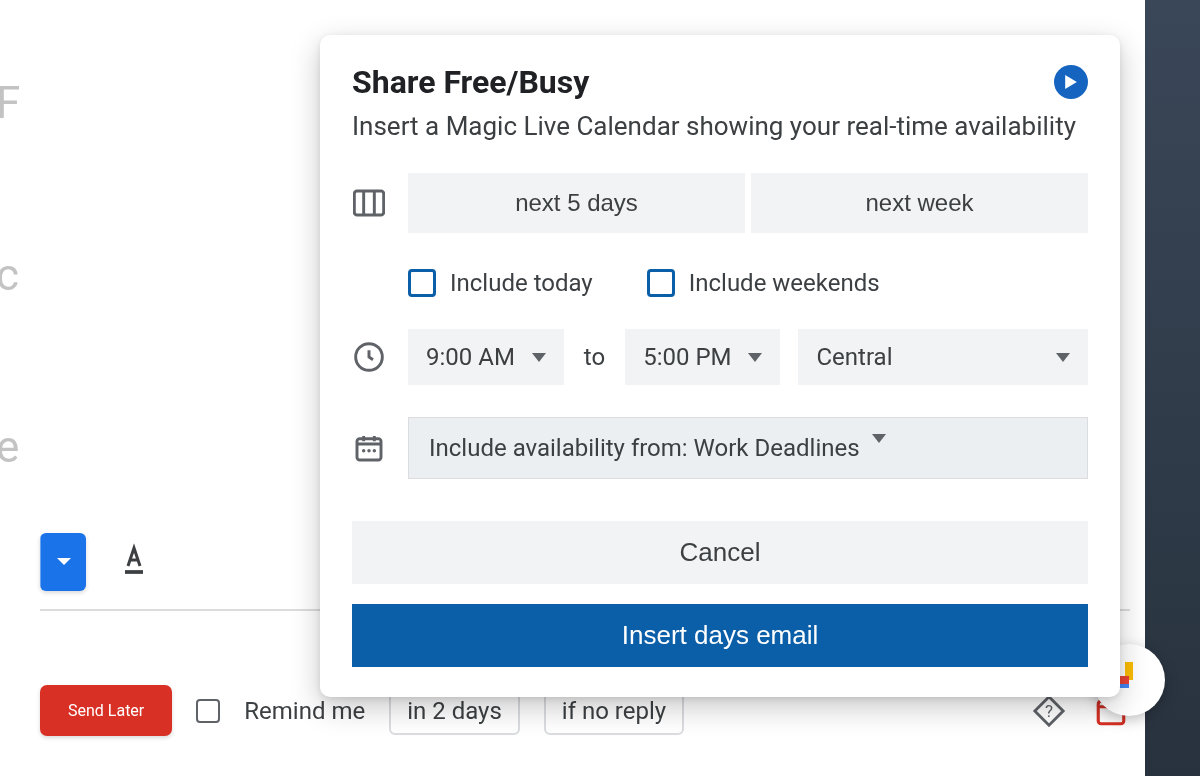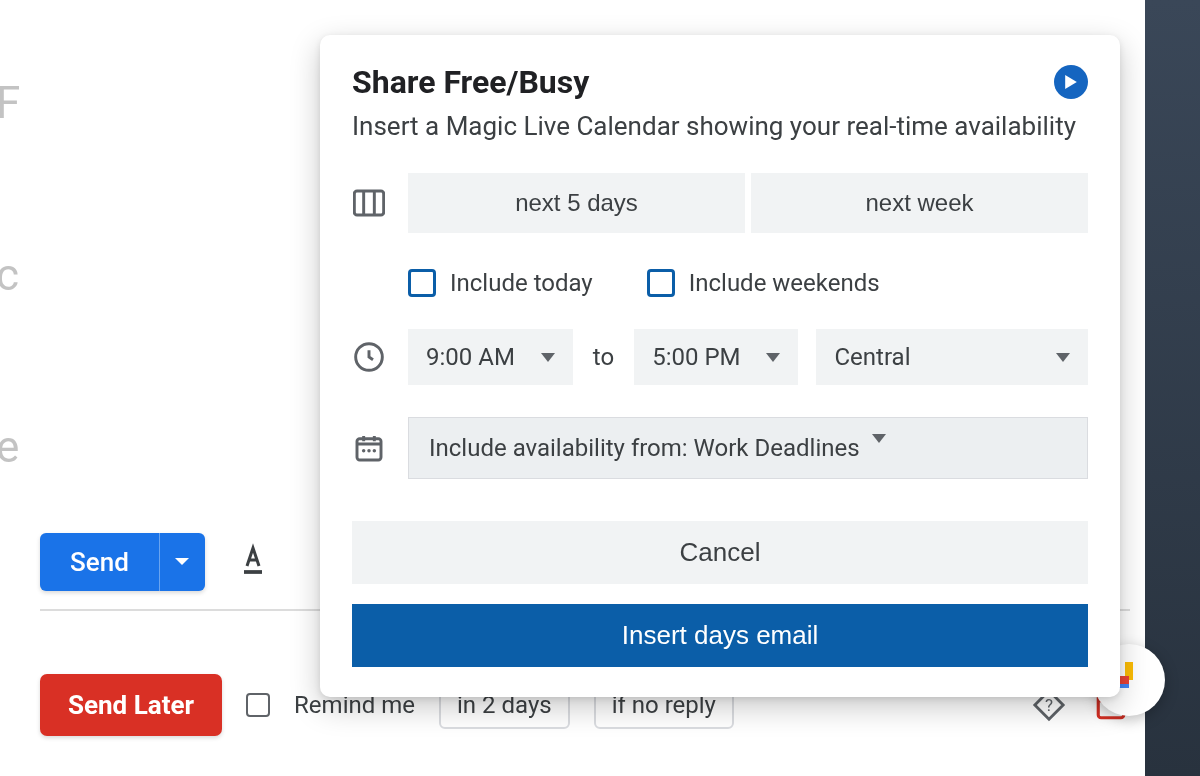--- a/index.html
+++ b/index.html
@@ -55,21 +55,21 @@
   }
   .send-drop svg { fill: #fff; }
   .format-icon { color: #5f6368; }
 
   
   .second-row {
     position: absolute; left: 40px; right: 70px; bottom: 40px;
     display: flex; align-items: center; gap: 24px; font-size: 24px; color: #3c4043;
   }
   .send-later {
-    background: #d93025; color: #fff; font-size: 26px; font-weight: 700;
+    background: #d93025; color: #fff; font-size: 16px; font-weight: 400;
     padding: 16px 28px; border-radius: 7px; cursor: pointer;
     box-shadow: 0 2px 4px rgba(0,0,0,.15);
   }
   .checkbox {
     width: 24px; height: 24px; border: 2.5px solid #5f6368; border-radius: 4px;
     display: inline-block; cursor: pointer;
   }
   .chip {
     border: 2px solid #dadce0; border-radius: 6px; padding: 8px 16px; color: #3c4043;
     cursor: pointer; background: #fff;
@@ -100,21 +100,21 @@
     font-size: 24px; padding: 16px 0; cursor: pointer;
   }
   .seg button.active { background: #0b5ea8; color: #fff; }
 
   .check-row { display: flex; gap: 54px; margin-top: 36px; }
   .check { display: flex; align-items: center; gap: 14px; font-size: 24px; color: #3c4043; cursor: pointer;}
   .check .box { width: 28px; height: 28px; border: 3px solid #0b5ea8; border-radius: 4px; }
 
   .select {
     background: #f1f3f4; color: #3c4043; font-size: 24px;
-    padding: 14px 18px; display: flex; align-items: center; gap: 26px;
+    padding: 14px 18px; display: flex; align-items: center; gap: 17px;
     cursor: pointer;
   }
   .caret { width: 0; height: 0; border-left: 7px solid transparent; border-right: 7px solid transparent; border-top: 9px solid #5f6368; }
   .to-label { margin: 0 20px; font-size: 24px; color: #3c4043; }
 
   .wide-select {
     background: #eceff1; border: 1px solid #dadce0; color: #3c4043; font-size: 24px;
     padding: 16px 20px; display: flex; align-items: flex-start; gap: 12px; flex:1; cursor:pointer;
   }
 
@@ -132,21 +132,20 @@
 <body>
 
 <div class="stage">
 
   <div class="right-edge"></div>
 
   <div class="bgletters">F<br><br>c<br><br>e</div>
 
   <div class="compose-bar">
     <div class="send-split">
-      <div class="send-main">Send</div>
       <div class="send-drop">
         <svg width="16" height="10" viewBox="0 0 16 10">
             <path d="M1 1l7 7 7-7"></path>
           </svg>
       </div>
     </div>
     <div class="format-icon">
       <svg width="36" height="36" viewBox="0 0 24 24" fill="none" stroke="#5f6368" stroke-width="2">
         <path d="M6 20h12" stroke="#3c4043" stroke-width="2.5"></path>
         <path d="M8 16L12 4l4 12M9.5 12h5" stroke="#3c4043" stroke-width="2"></path>

